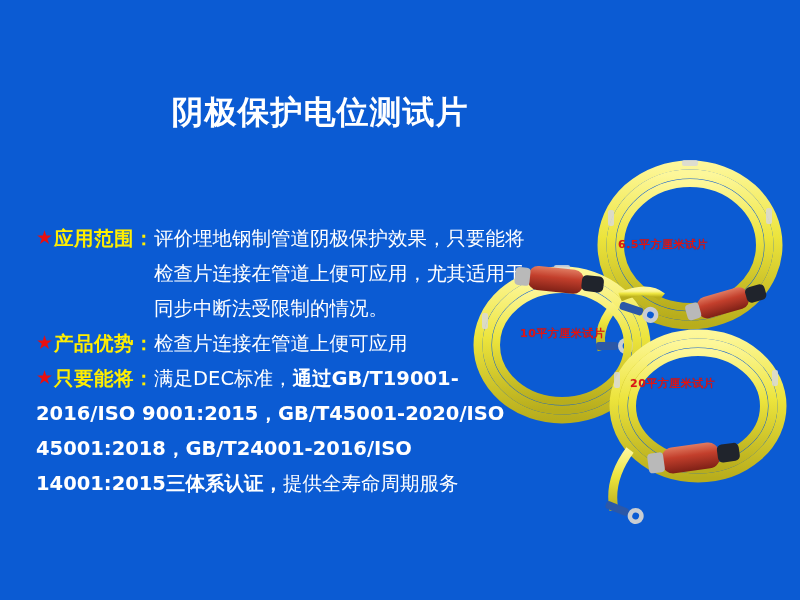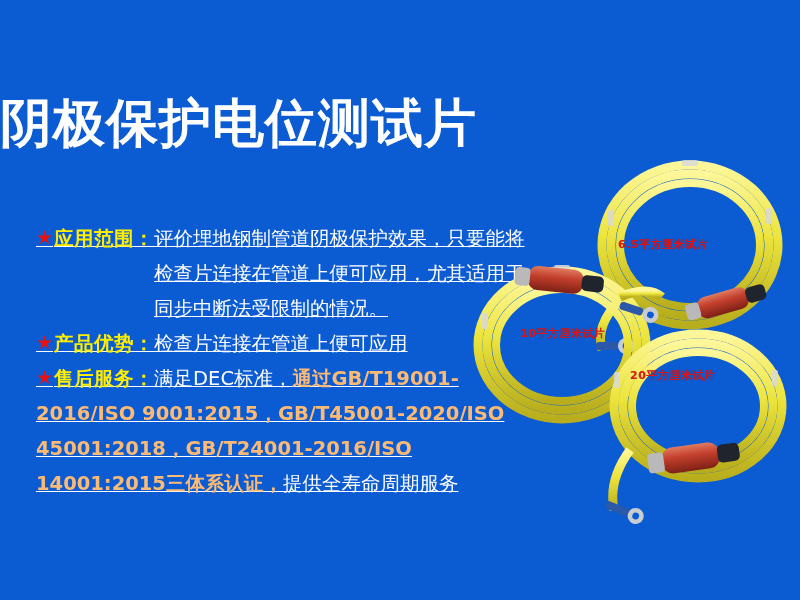--- a/index.html
+++ b/index.html
@@ -16,55 +16,55 @@
     font-family: "DejaVu Sans", "Liberation Sans", sans-serif;
     -webkit-font-smoothing: antialiased;
   }
 
   
   #title {
     position: absolute;
     left: 0;
     top: 95px;
     width: 640px;
-    text-align: left;
+    text-align: center;
     color: #ffffff;
-    font-size: 52px;
+    font-size: 32px;
     font-weight: bold;
     letter-spacing: 1px;
     line-height: 1.1;
     white-space: nowrap;
   }
 
   
   #body {
     position: absolute;
     left: 36px;
     top: 221px;
     width: 494px;
     color: #ffffff;
     font-size: 19.5px;
     line-height: 35px;
   }
-  .blk { margin: 0 0 0 0; text-decoration: underline; }
+  .blk { margin: 0 0 0 0; }
 
   .star {
     color: #e81010;
     font-size: 19px;
     line-height: 1;
     vertical-align: 1px;
     margin-right: 1px;
   }
   .head {
     color: #ffee00;
     font-weight: bold;
     letter-spacing: 0.5px;
   }
   .wh { color: #ffffff; }
-  .yl { color: #fdba74; font-weight: bold; }
+  .yl { color: #ffffff; font-weight: bold; }
   .indent-1 { display: block; padding-left: 118px; }
   .indent-2 { display: block; padding-left: 118px; }
 
   
   #photos {
     position: absolute;
     left: 470px;
     top: 150px;
     width: 330px;
     height: 380px;
@@ -76,21 +76,21 @@
     color: #e01515;
     font-weight: bold;
     font-size: 11px;
     letter-spacing: 0.5px;
     white-space: nowrap;
     text-shadow: 0 0 1px rgba(0,0,0,.25);
     text-align: right;
   }
   .lbl-65 { left: 148px; top: 87px; }
   .lbl-10 { left: 50px; top: 176px; }
-  .lbl-20 { left: 160px; top: 218px; }
+  .lbl-20 { left: 160px; top: 226px; }
 </style>
 </head>
 <body>
 
 <div id="slide" style="background: rgb(11, 91, 211);">
 
   <div id="title">阴极保护电位测试片</div>
 
   <div id="body">
 
@@ -98,21 +98,21 @@
       <span class="star">★</span><span class="head">应用范围：</span><span class="wh">评价埋地钢制管道阴极保护效果，只要能将</span>
       <span class="wh indent-1">检查片连接在管道上便可应用，尤其适用于</span>
       <span class="wh indent-1">同步中断法受限制的情况。</span>
     </div>
 
     <div class="blk">
       <span class="star">★</span><span class="head">产品优势：</span><span class="wh">检查片连接在管道上便可应用</span>
     </div>
 
     <div class="blk">
-      <span class="star">★</span><span class="head">售后服务：</span><span class="wh">满足DEC标准，</span><span class="yl">通过GB/T19001-2016/ISO 9001:2015，GB/T45001-2020/ISO 45001:2018，GB/T24001-2016/ISO 14001:2015三体系认证，</span><span class="wh">提供全寿命周期服务</span>
+      <span class="star">★</span><span class="head">只要能将：</span><span class="wh">满足DEC标准，</span><span class="yl">通过GB/T19001-2016/ISO 9001:2015，GB/T45001-2020/ISO 45001:2018，GB/T24001-2016/ISO 14001:2015三体系认证，</span><span class="wh">提供全寿命周期服务</span>
     </div>
 
 
   </div>
 
   <div id="photos">
 
     <div class="coil" style="left:120px; top:0px;">
       <svg width="210" height="215" viewBox="0 0 210 215">
         <defs>

